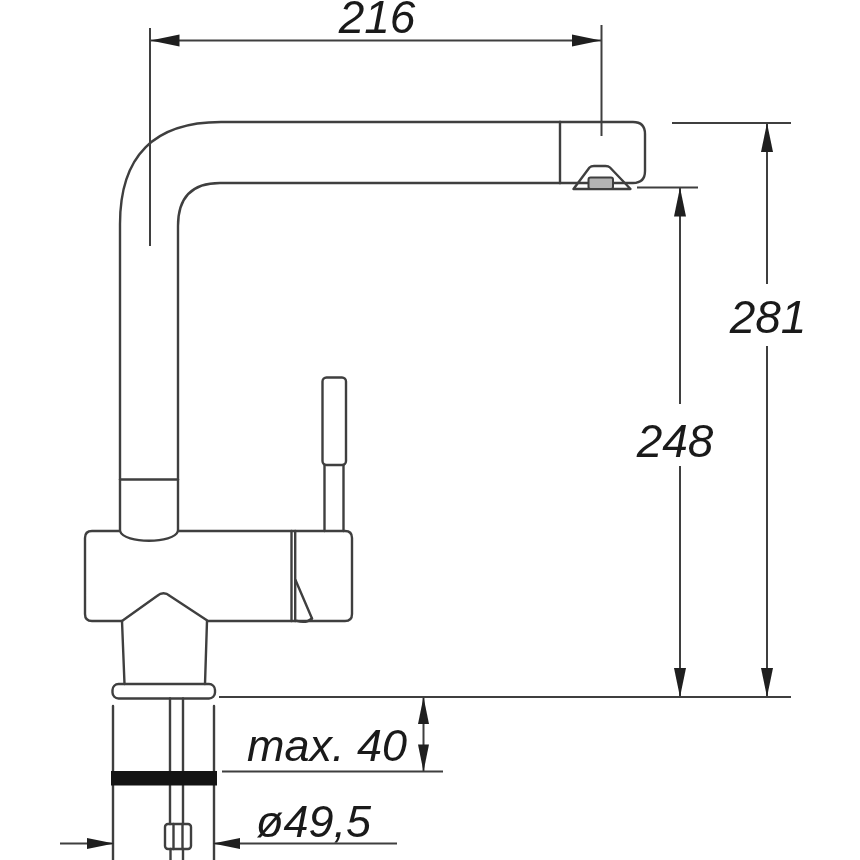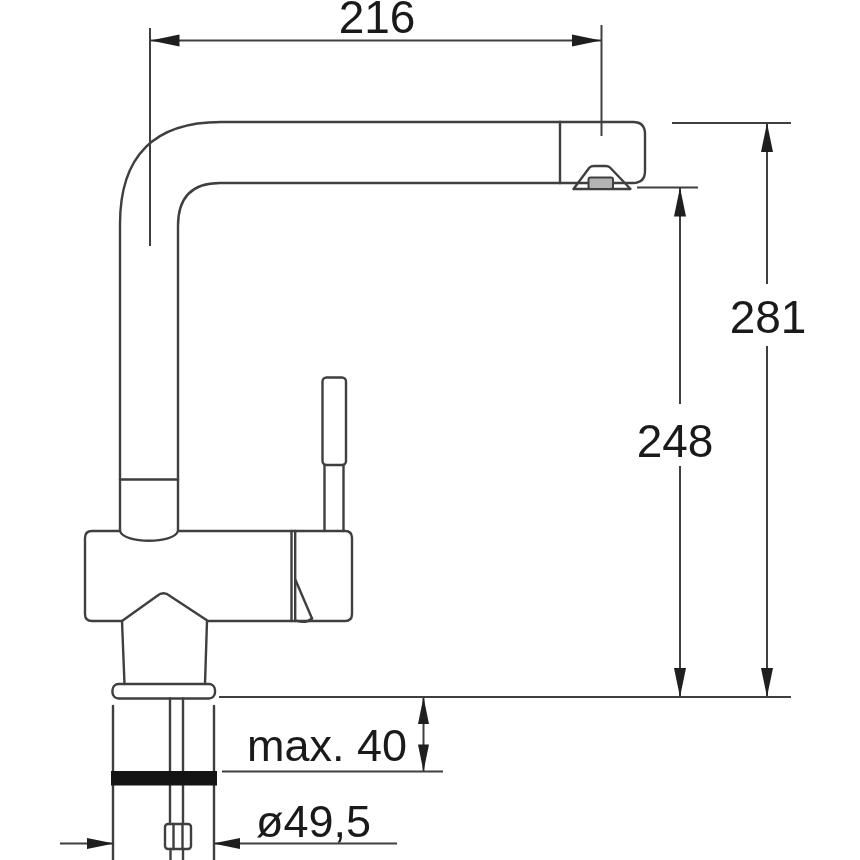--- a/index.html
+++ b/index.html
@@ -6,20 +6,21 @@
     margin: 0;
     padding: 0;
     background: var(--background, #ffffff);
   }
   .stage {
     position: relative;
     width: 860px;
     height: 860px;
     background: var(--background, #ffffff);
     overflow: hidden;
+    font-style: italic;
   }
   svg { display: block; }
   .outline {
     fill: none;
     stroke: var(--line, #3f3f3f);
     stroke-width: 2.4;
     stroke-linejoin: round;
     stroke-linecap: round;
   }
   .thin {

